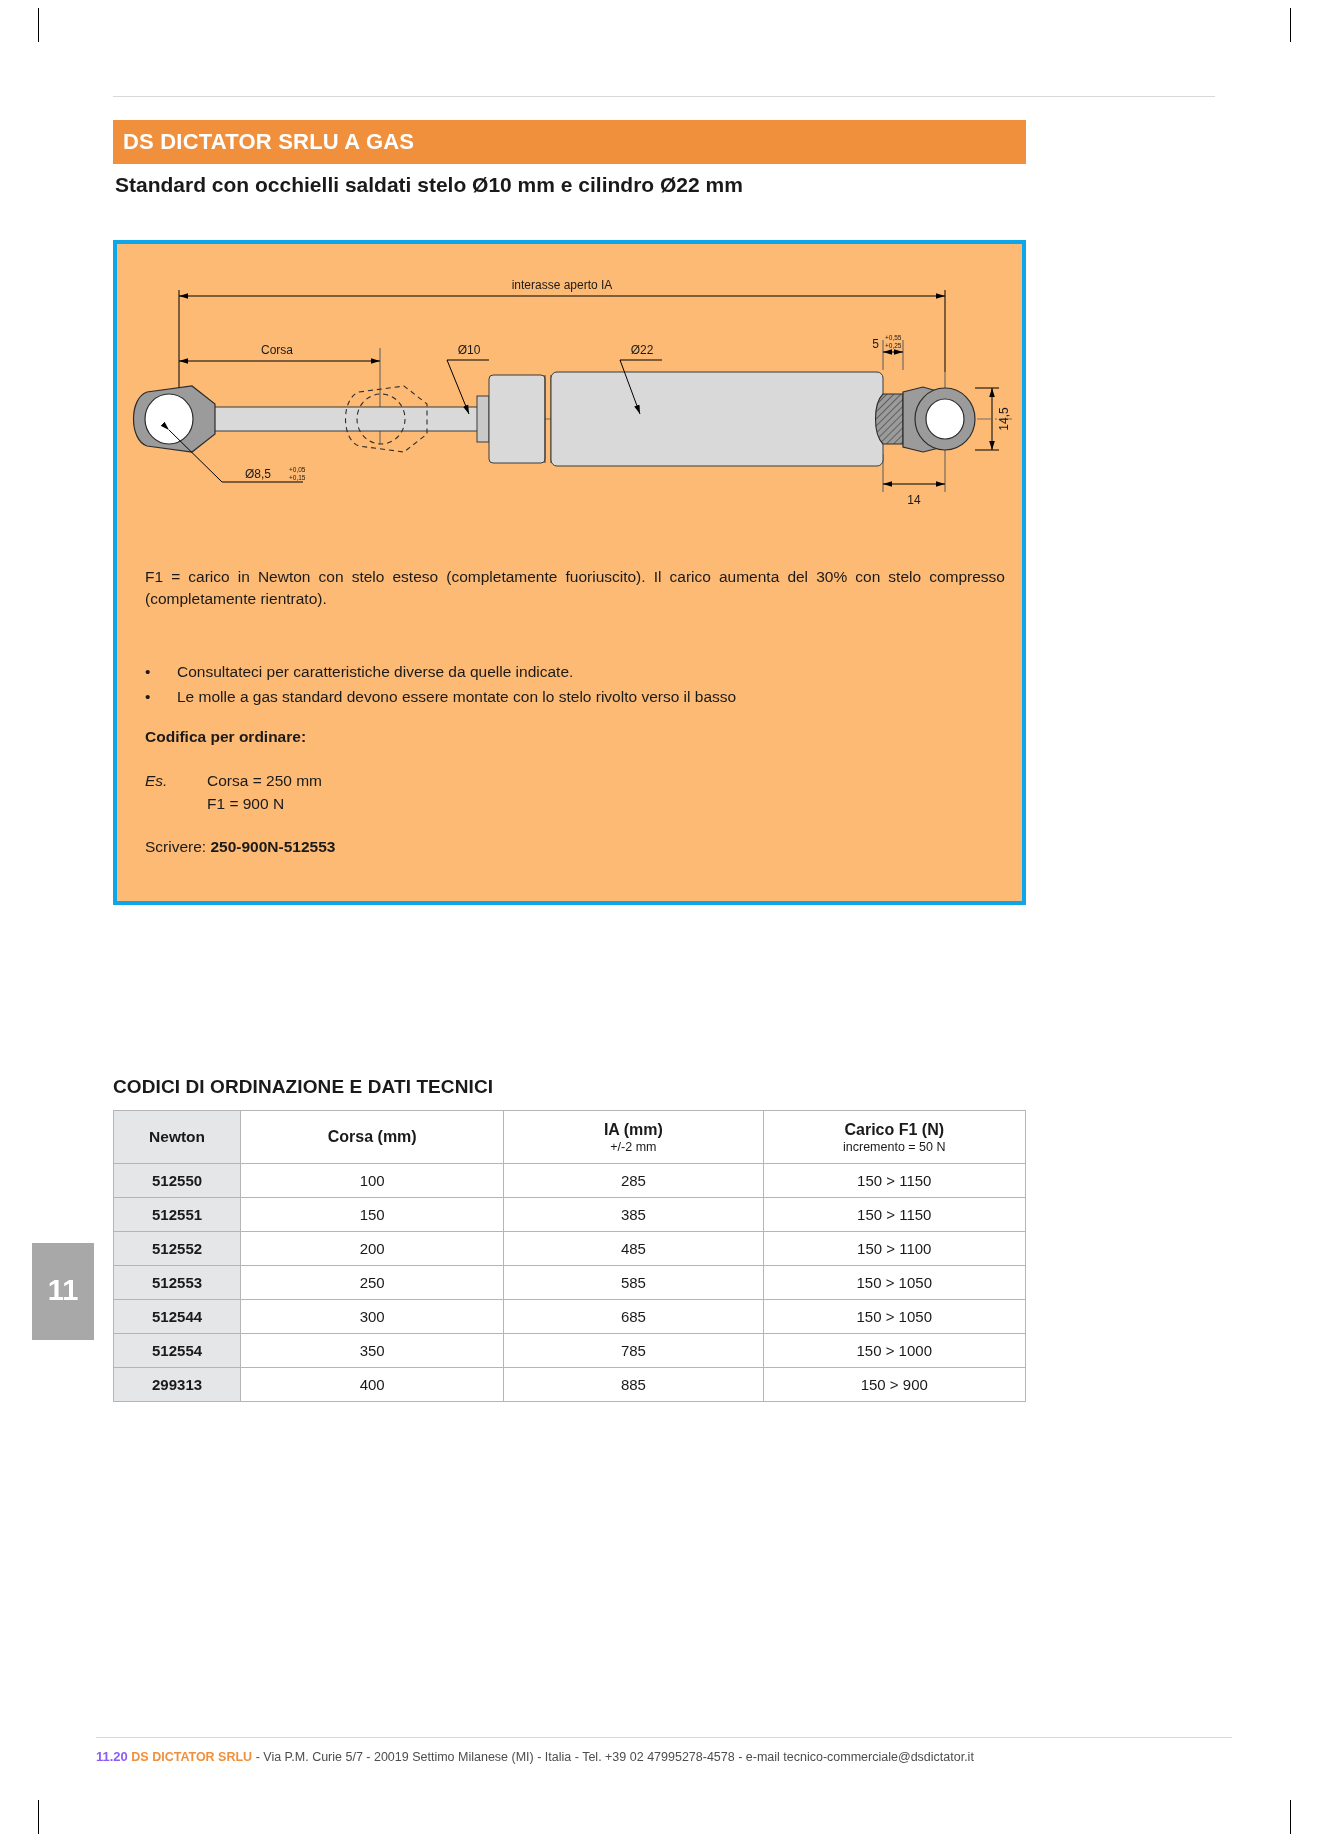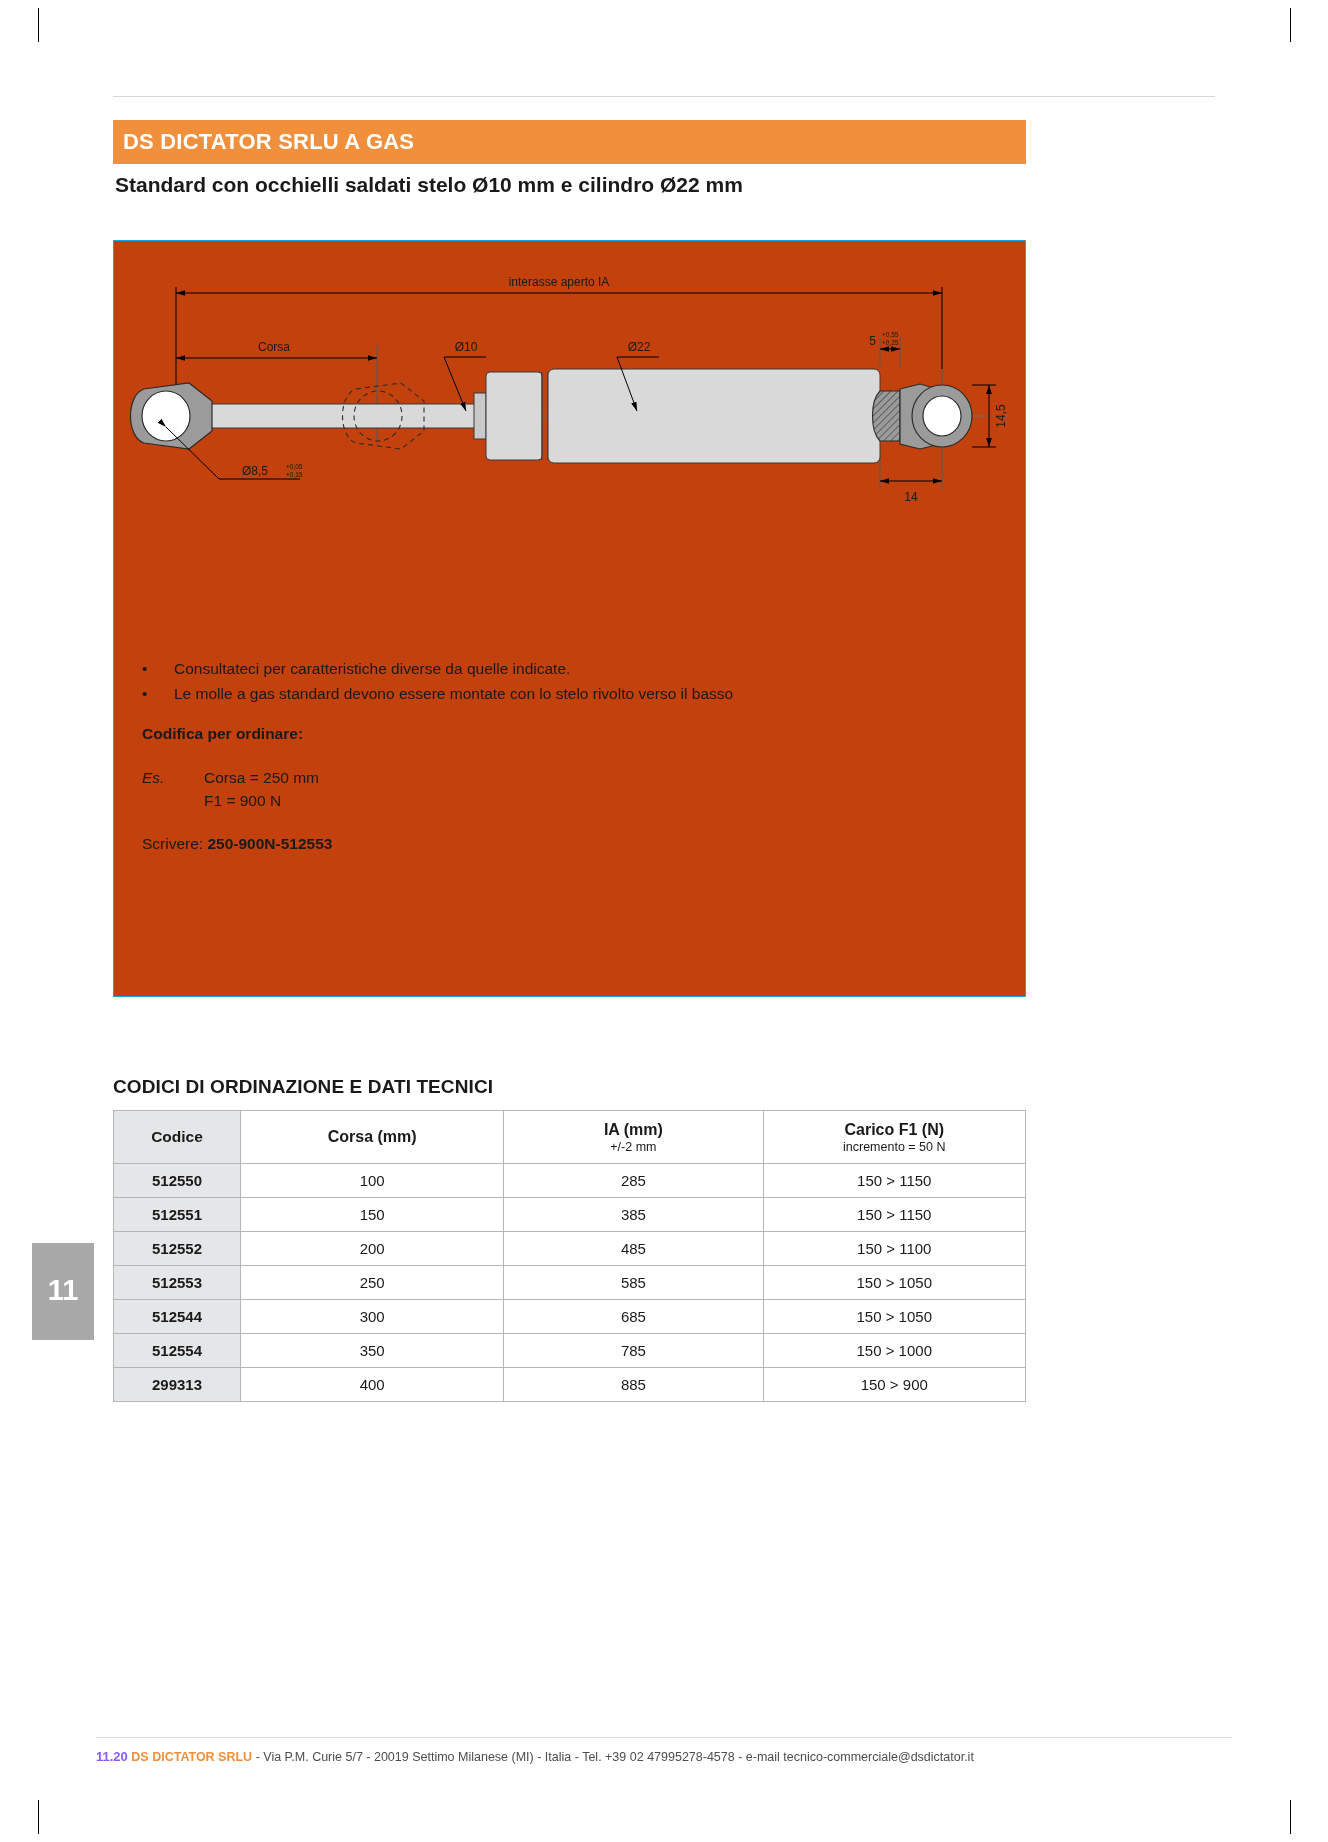--- a/index.html
+++ b/index.html
@@ -62,24 +62,24 @@
     font-weight: bold;
     color: #1a1a1a;
   }
 
   
   .content-box {
     position: absolute;
     left: 113px;
     top: 240px;
     width: 913px;
-    height: 757px;
-    border: 1px solid #0ea5e9;
+    height: 665px;
+    border: 4px solid #0ea5e9;
     box-sizing: border-box;
-    background: #c2410c;
+    background: #fdba74;
   }
 
   
   .drawing {
     position: absolute;
     left: 0;
     top: 0;
     width: 913px;
     height: 290px;
   }
@@ -333,20 +333,21 @@
 
     <line x1="858" y1="144" x2="882" y2="144" stroke="#000" stroke-width="1"></line>
     <line x1="858" y1="206" x2="882" y2="206" stroke="#000" stroke-width="1"></line>
     <line x1="875" y1="144" x2="875" y2="206" stroke="#000" stroke-width="1" marker-start="url(#arrR)" marker-end="url(#arrL)"></line>
     <text class="dim-text" x="891" y="175" text-anchor="middle" transform="rotate(-90 891 175)">14,5</text>
 
     <line x1="766" y1="240" x2="828" y2="240" stroke="#000" stroke-width="1" marker-start="url(#arrR)" marker-end="url(#arrL)"></line>
     <text class="dim-text" x="797" y="260" text-anchor="middle">14</text>
   </svg>
 
+  <div class="para p-f1">F1 = carico in Newton con stelo esteso (completamente fuoriuscito). Il carico aumenta del 30% con stelo compresso (completamente rientrato).</div>
 
   <div class="bullets">
     <div class="bullet-row">
       <span class="bullet-dot">•</span>
       <span>Consultateci per caratteristiche diverse da quelle indicate.</span>
     </div>
     <div class="bullet-row">
       <span class="bullet-dot">•</span>
       <span>Le molle a gas standard devono essere montate con lo stelo rivolto verso il basso</span>
     </div>
@@ -369,21 +370,21 @@
 </div>
 
 <div class="page-tab">
   <span>11</span>
 </div>
 
 <div class="table-title">CODICI DI ORDINAZIONE E DATI TECNICI</div>
 <table class="codes">
   <thead>
     <tr>
-      <th class="code-head">Codice</th>
+      <th class="code-head">Newton</th>
       <th class="col-corsa">Corsa (mm)</th>
       <th class="col-ia">
         <span>IA (mm)</span>
         <span class="sub">+/-2 mm</span>
       </th>
       <th class="col-f1">
         <span>Carico F1 (N)</span>
         <span class="sub">incremento = 50 N</span>
       </th>
     </tr>

